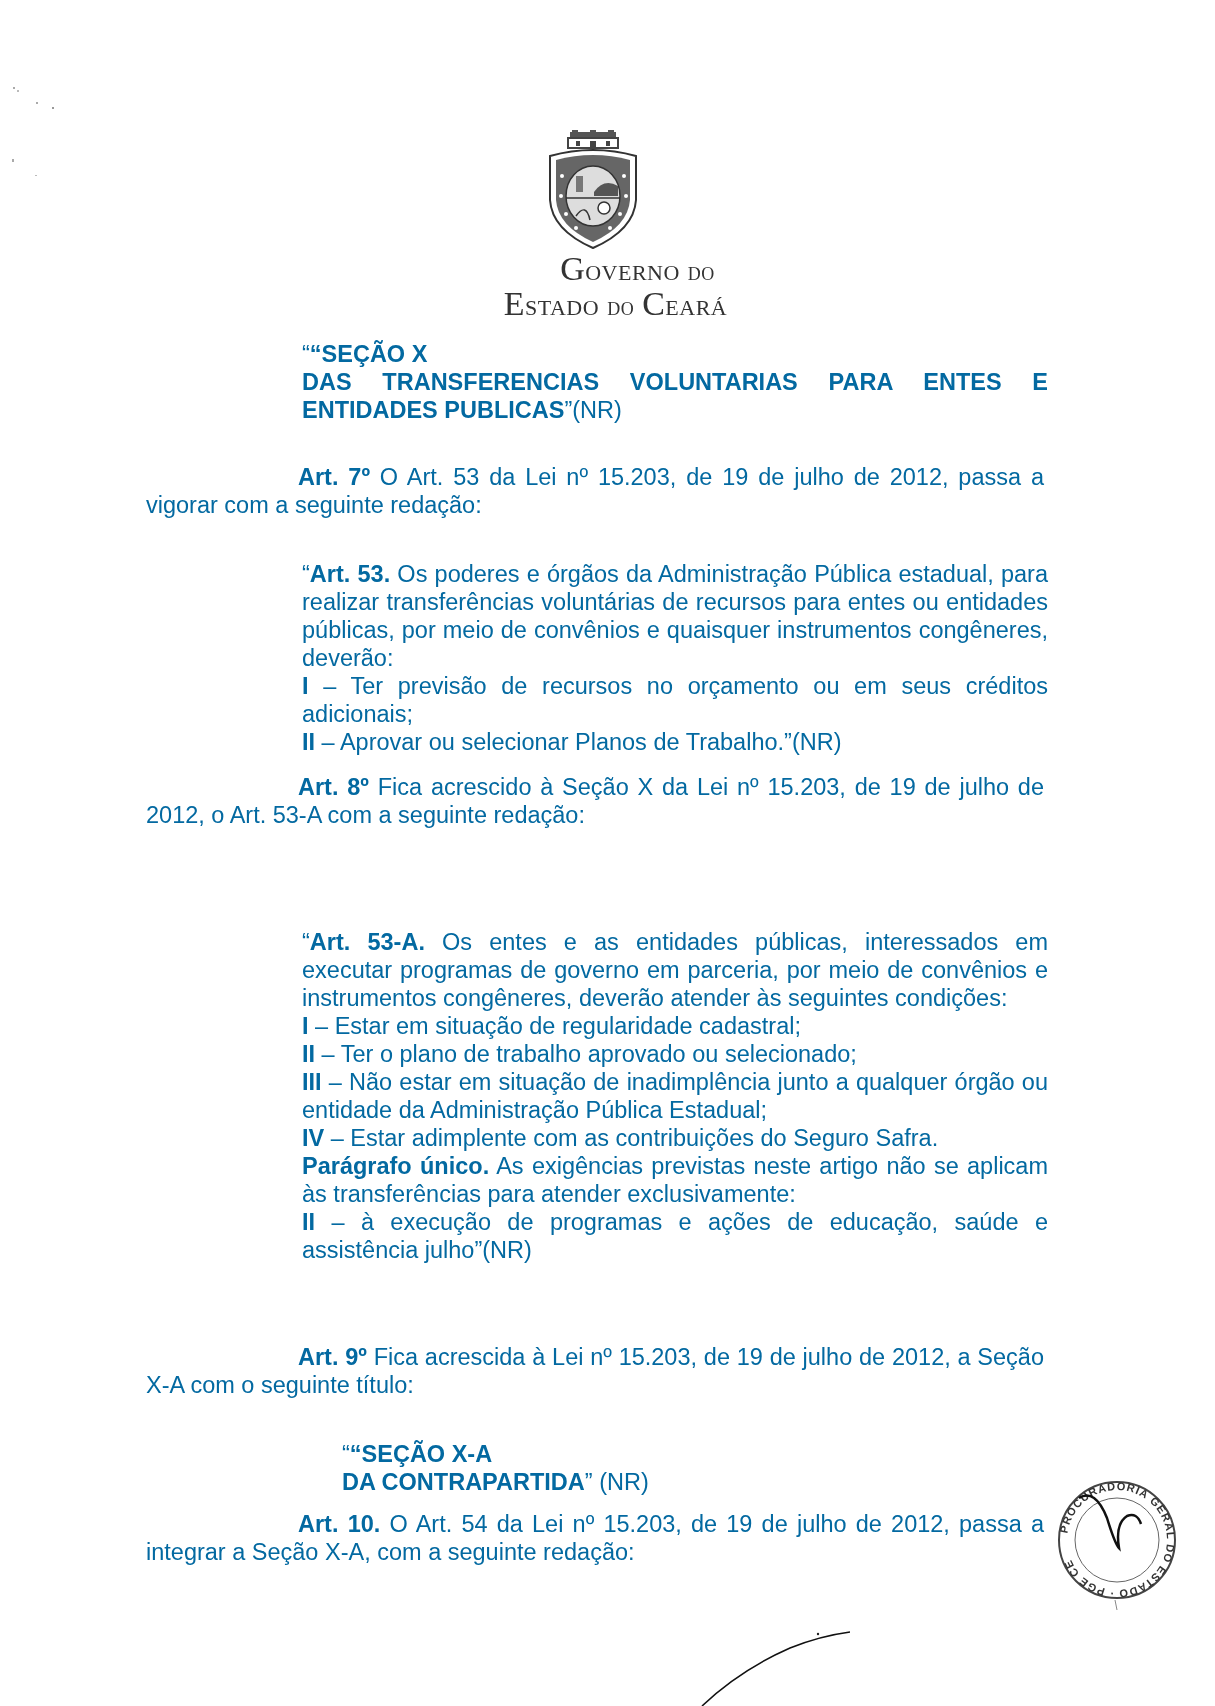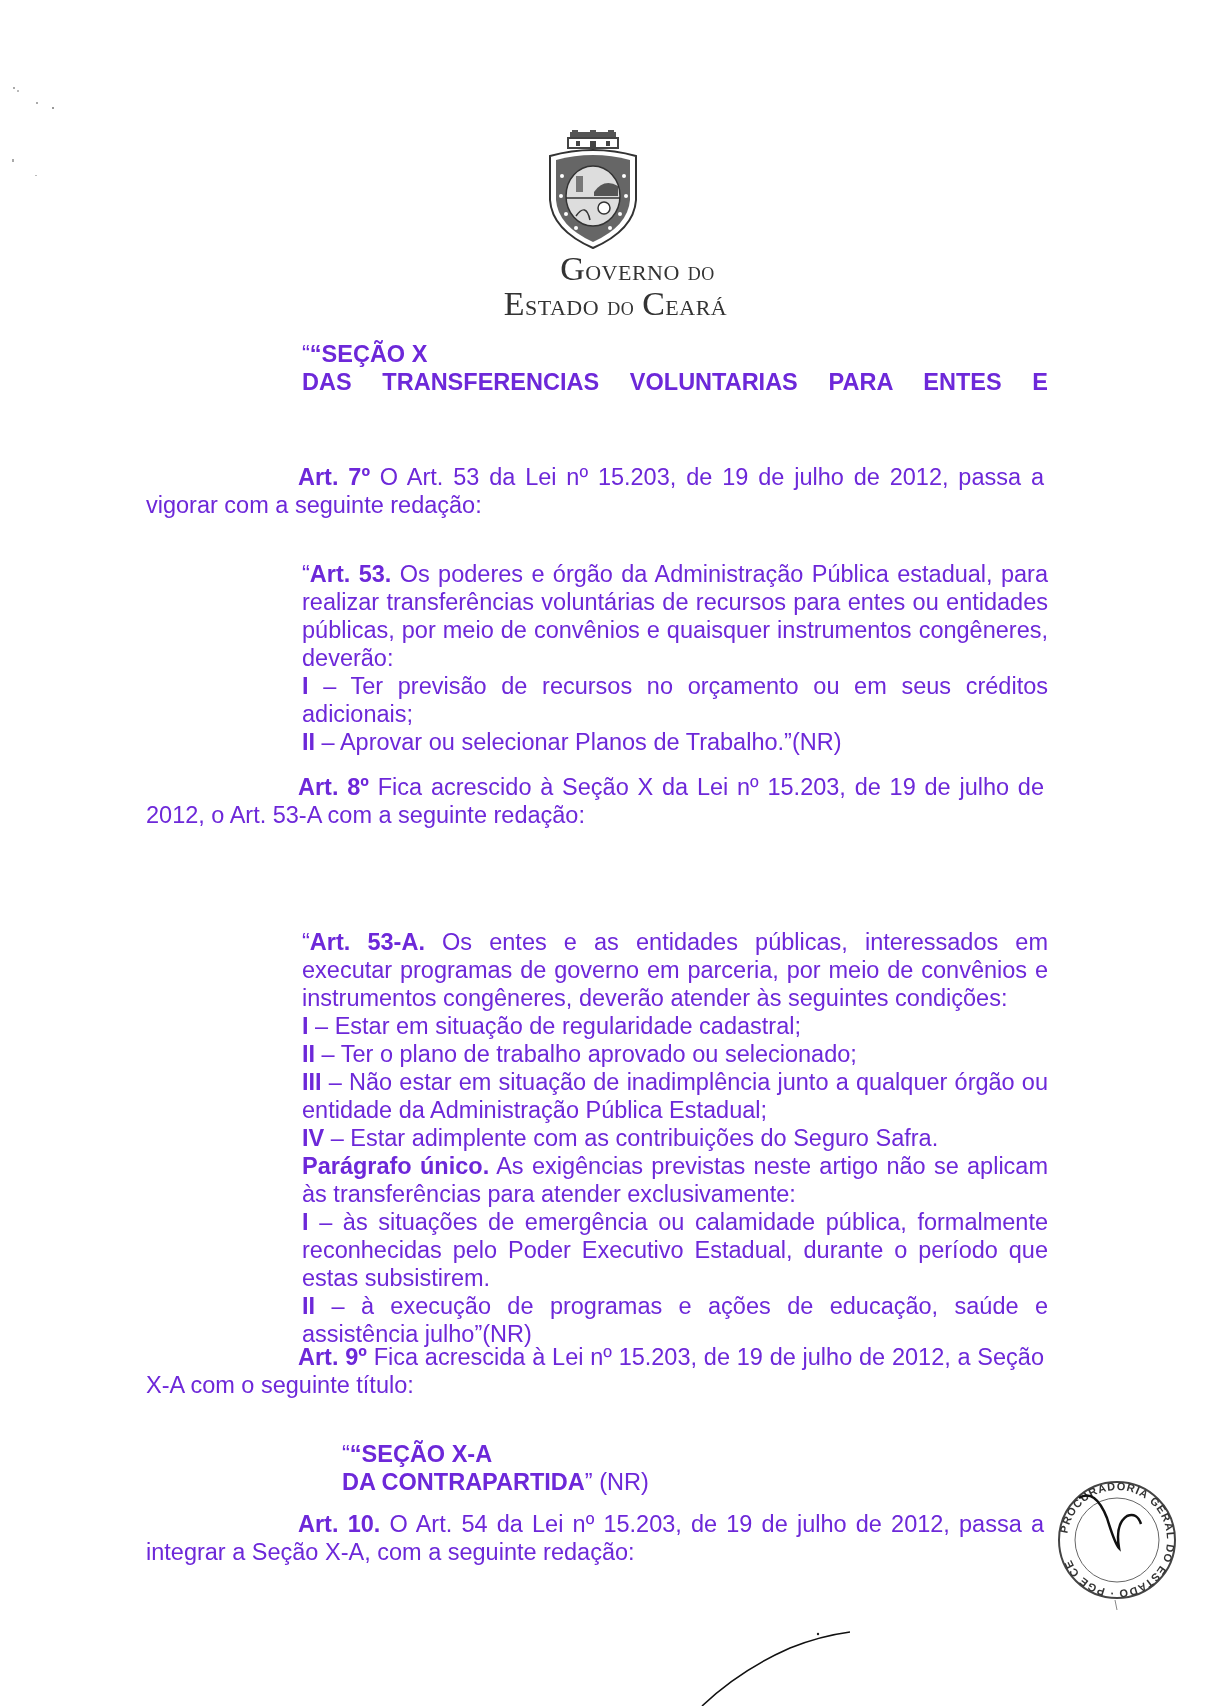--- a/index.html
+++ b/index.html
@@ -9,21 +9,21 @@
 
   
   .crest { position: absolute; left: 542px; top: 130px; width: 102px; height: 120px; }
   .gov-title { position: absolute; left: 0; width: 1215px; text-align: center;
                font-family: "Liberation Serif", serif; color: #333; letter-spacing: 0.5px; }
   .gov-line1 { top: 250px; font-size: 30px; padding-left: 30px; }
   .gov-line2 { top: 285px; font-size: 30px; padding-left: 8px; }
   .sc-big { font-size: 34px; }
   .sc-small { font-size: 22px; }
 
-  .blk { position: absolute; font-size: 23.5px; line-height: 28px; color: #6d28d9; }
+  .blk { position: absolute; font-size: 23.5px; line-height: 28px; color: #0369a1; }
   .j { text-align: justify; text-align-last: auto; }
   .jl { text-align: justify; text-align-last: justify; }
   b { font-weight: bold; }
 
   .heading { left: 302px; width: 746px; font-weight: bold; font-size: 23.5px; line-height: 28px; }
   .heading .nr { font-weight: normal; }
 
   .ind-wide { left: 146px; width: 898px; }
   .quote { left: 302px; width: 746px; }
   .first-indent { text-indent: 152px; }
@@ -80,44 +80,44 @@
   <div class="gov-title gov-line1">
     <span class="sc-big">G</span><span class="sc-small">OVERNO</span>&nbsp;<span class="sc-small" style="font-size:18px">DO</span>
   </div>
   <div class="gov-title gov-line2">
     <span class="sc-big">E</span><span class="sc-small">STADO</span>&nbsp;<span class="sc-small" style="font-size:18px">DO</span>&nbsp;<span class="sc-big">C</span><span class="sc-small">EARÁ</span>
   </div>
 
   <div class="blk heading" style="top:340px;">
     <span class="line" style="font-weight:normal"><span style="font-weight:normal">“</span><b>“SEÇÃO X</b></span>
     <span class="line jl">DAS TRANSFERENCIAS VOLUNTARIAS PARA ENTES E</span>
+    <span class="line"><span>ENTIDADES PUBLICAS</span><span class="nr">”(NR)</span></span>
   </div>
 
   <div class="blk ind-wide j first-indent" style="top:463px;">
     <b>Art. 7º</b><span> O Art. 53 da Lei nº 15.203, de 19 de julho de 2012, passa a vigorar com a seguinte redação:</span>
   </div>
 
   <div class="blk quote" style="top:560px;">
-    <div class="j"><span>“</span><b>Art. 53.</b><span> Os poderes e órgão da Administração Pública estadual, para realizar transferências voluntárias de recursos para entes ou entidades públicas, por meio de convênios e quaisquer instrumentos congêneres, deverão:</span></div>
+    <div class="j"><span>“</span><b>Art. 53.</b><span> Os poderes e órgãos da Administração Pública estadual, para realizar transferências voluntárias de recursos para entes ou entidades públicas, por meio de convênios e quaisquer instrumentos congêneres, deverão:</span></div>
     <div class="j"><b>I</b><span> – Ter previsão de recursos no orçamento ou em seus créditos adicionais;</span></div>
     <div class="j"><b>II</b><span> – Aprovar ou selecionar Planos de Trabalho.”(NR)</span></div>
   </div>
 
   <div class="blk ind-wide j first-indent" style="top:773px;">
     <b>Art. 8º</b><span> Fica acrescido à Seção X da Lei nº 15.203, de 19 de julho de 2012, o Art. 53-A com a seguinte redação:</span>
   </div>
 
   <div class="blk quote" style="top:908px;margin-top:20px;">
     <div class="j"><span>“</span><b>Art. 53-A.</b><span> Os entes e as entidades públicas, interessados em executar programas de governo em parceria, por meio de convênios e instrumentos congêneres, deverão atender às seguintes condições:</span></div>
     <div class="j"><b>I</b><span> – Estar em situação de regularidade cadastral;</span></div>
     <div class="j"><b>II</b><span> – Ter o plano de trabalho aprovado ou selecionado;</span></div>
     <div class="j"><b>III</b><span> – Não estar em situação de inadimplência junto a qualquer órgão ou entidade da Administração Pública Estadual;</span></div>
     <div class="j"><b>IV</b><span> – Estar adimplente com as contribuições do Seguro Safra.</span></div>
     <div class="j"><b>Parágrafo único.</b><span> As exigências previstas neste artigo não se aplicam às transferências para atender exclusivamente:</span></div>
-    <div class="j"><b>I</b><span> – às situações de emergência ou calamidade pública, formalmente reconhecidas pelo Poder Executivo Estadual, durante o período que estas subsistirem.</span></div>
     <div class="j"><b>II</b><span> – à execução de programas e ações de educação, saúde e assistência julho”(NR)</span></div>
   </div>
 
   <div class="blk ind-wide j first-indent" style="top:1343px;">
     <b>Art. 9º</b><span> Fica acrescida à Lei nº 15.203, de 19 de julho de 2012, a Seção X-A com o seguinte título:</span>
   </div>
 
   <div class="blk heading" style="top:1440px;margin-left:40px;">
     <span class="line"><span style="font-weight:normal">“</span><span>“SEÇÃO X-A</span></span>
     <span class="line"><span>DA CONTRAPARTIDA</span><span class="nr">” (NR)</span></span>

